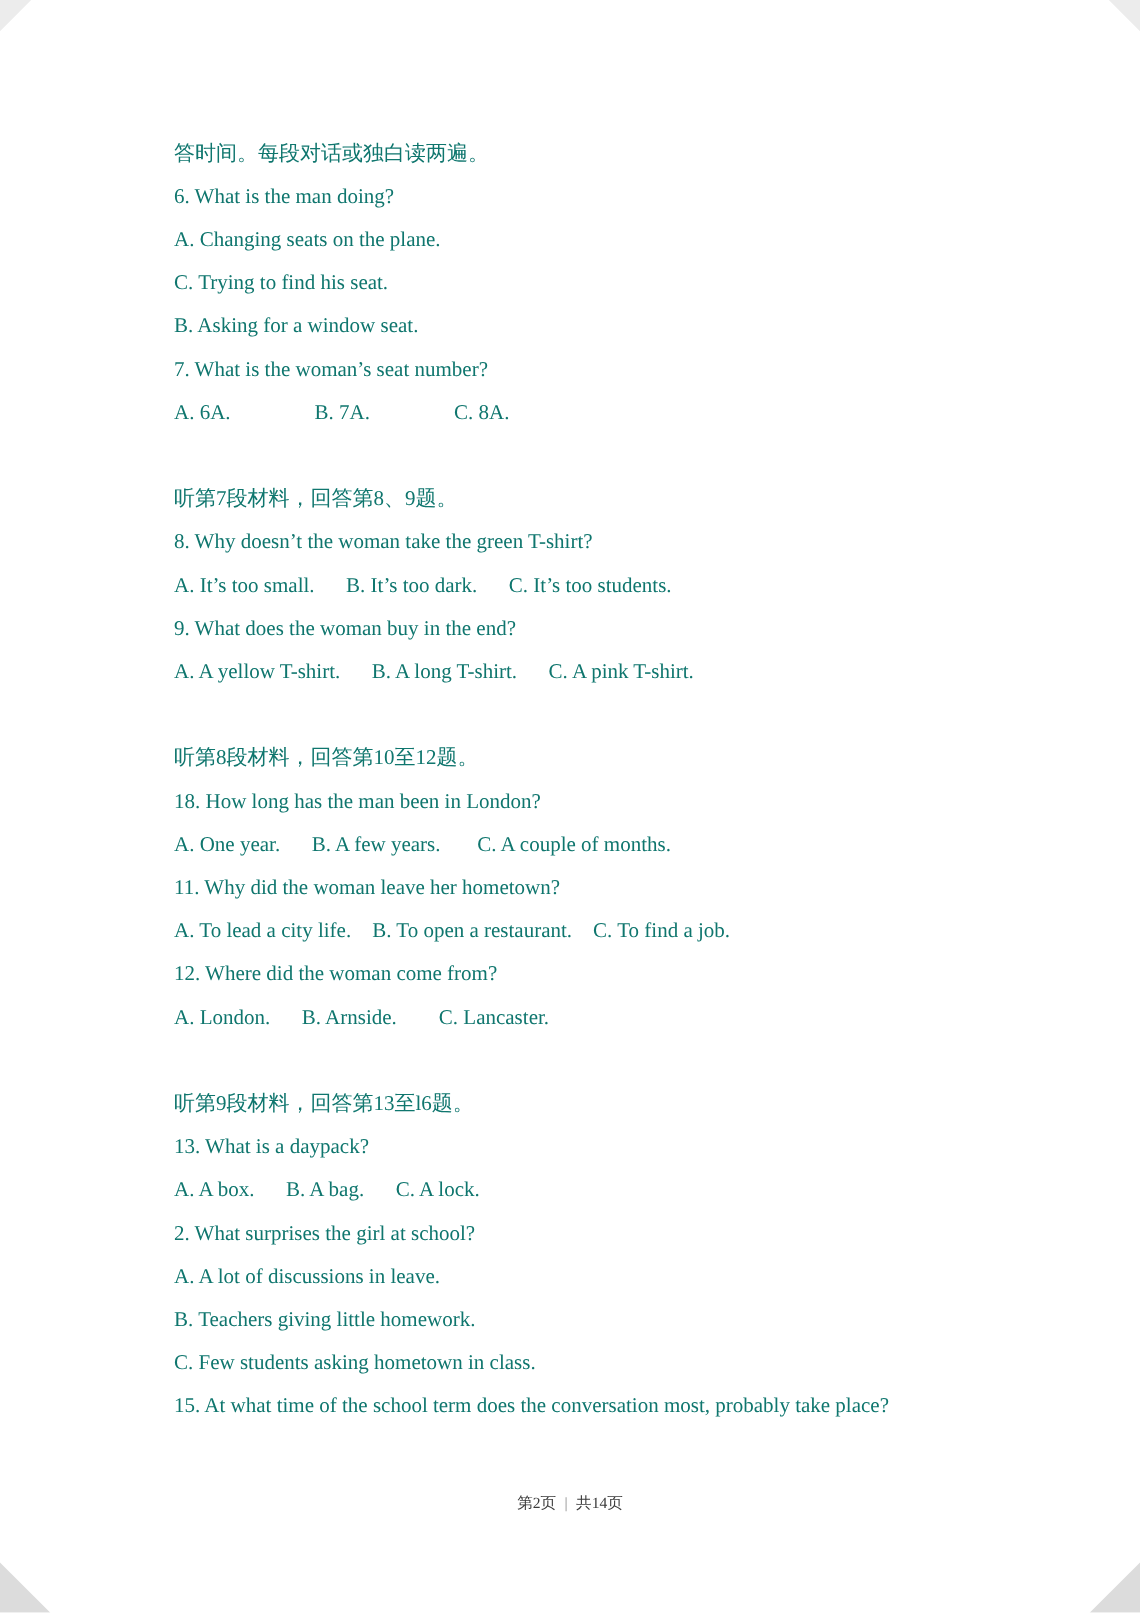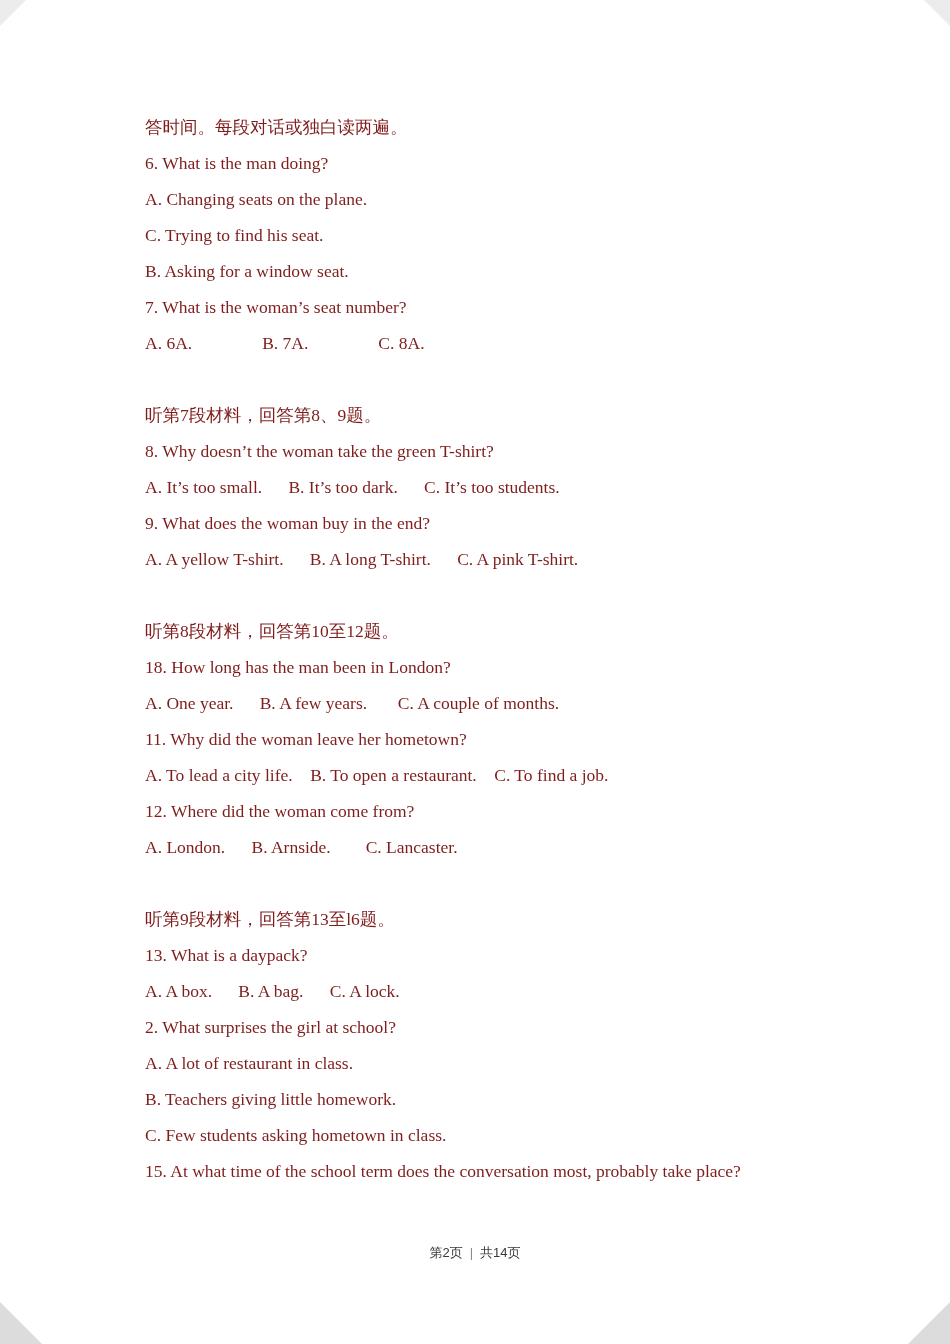--- a/index.html
+++ b/index.html
@@ -20,34 +20,34 @@
     position: absolute;
     left: 145px;
     top: 109px;
     width: 700px;
   }
   .line {
     font-size: 17.5px;
     line-height: 36px;
     min-height: 36px;
     white-space: pre-wrap;
-    color: #7f1d1d;
+    color: #0f766e;
   }
   .line.blank {
     
   }
   .footer {
     position: absolute;
     left: 0;
     right: 0;
     top: 1244px;
     text-align: center;
     font-size: 13px;
     color: #3a3a3a;
-    font-family: Liberation Sans, sans-serif;
+    font-family: Liberation Serif, serif;
   }
   .footer .sep {
     margin: 0 7px;
     color: #8a8a8a;
   }
   
   .corner {
     position: absolute;
     width: 0;
     height: 0;
@@ -107,21 +107,21 @@
       <div class="line">A. One year.      B. A few years.       C. A couple of months.</div>
       <div class="line">11. Why did the woman leave her hometown?</div>
       <div class="line">A. To lead a city life.    B. To open a restaurant.    C. To find a job.</div>
       <div class="line">12. Where did the woman come from?</div>
       <div class="line">A. London.      B. Arnside.        C. Lancaster.</div>
       <div class="line blank"></div>
       <div class="line">听第9段材料，回答第13至l6题。</div>
       <div class="line">13. What is a daypack?</div>
       <div class="line">A. A box.      B. A bag.      C. A lock.</div>
       <div class="line">2. What surprises the girl at school?</div>
-      <div class="line">A. A lot of restaurant in class.</div>
+      <div class="line">A. A lot of discussions in leave.</div>
       <div class="line">B. Teachers giving little homework.</div>
       <div class="line">C. Few students asking hometown in class.</div>
       <div class="line">15. At what time of the school term does the conversation most, probably take place?</div>
     </div>
 
   <div class="footer">
     <span>第2页</span><span class="sep">|</span><span>共14页</span>
   </div>
 
 </div>

